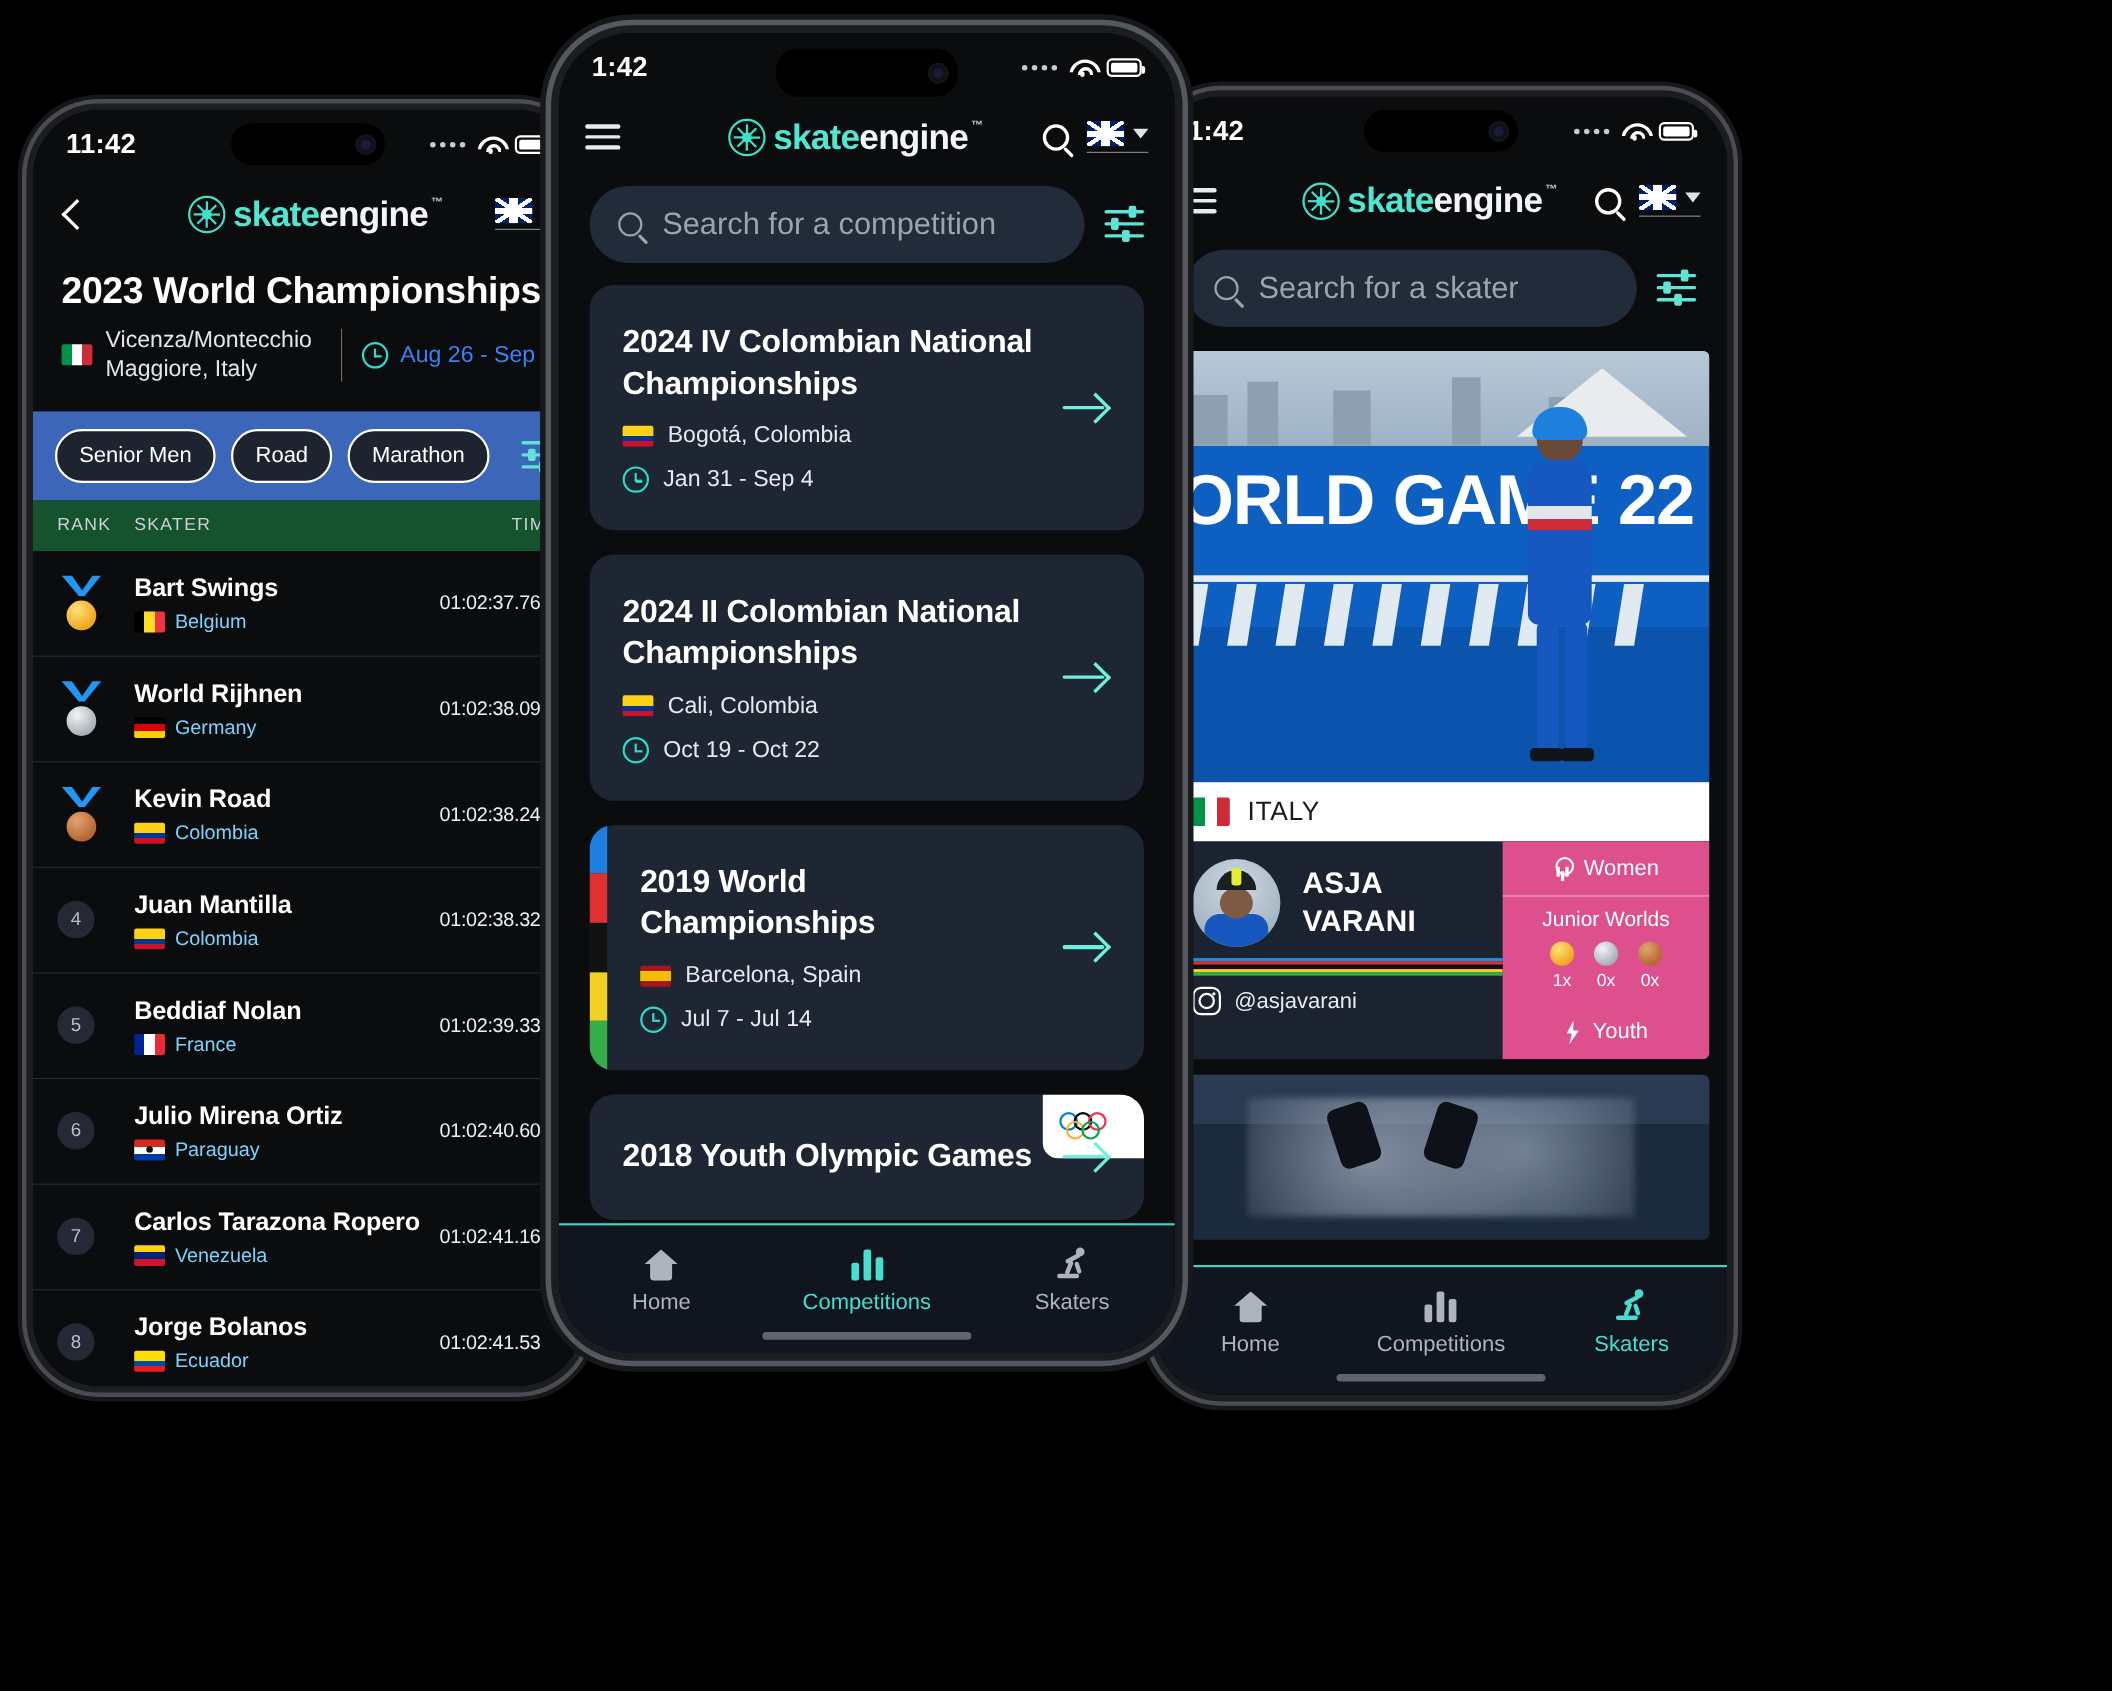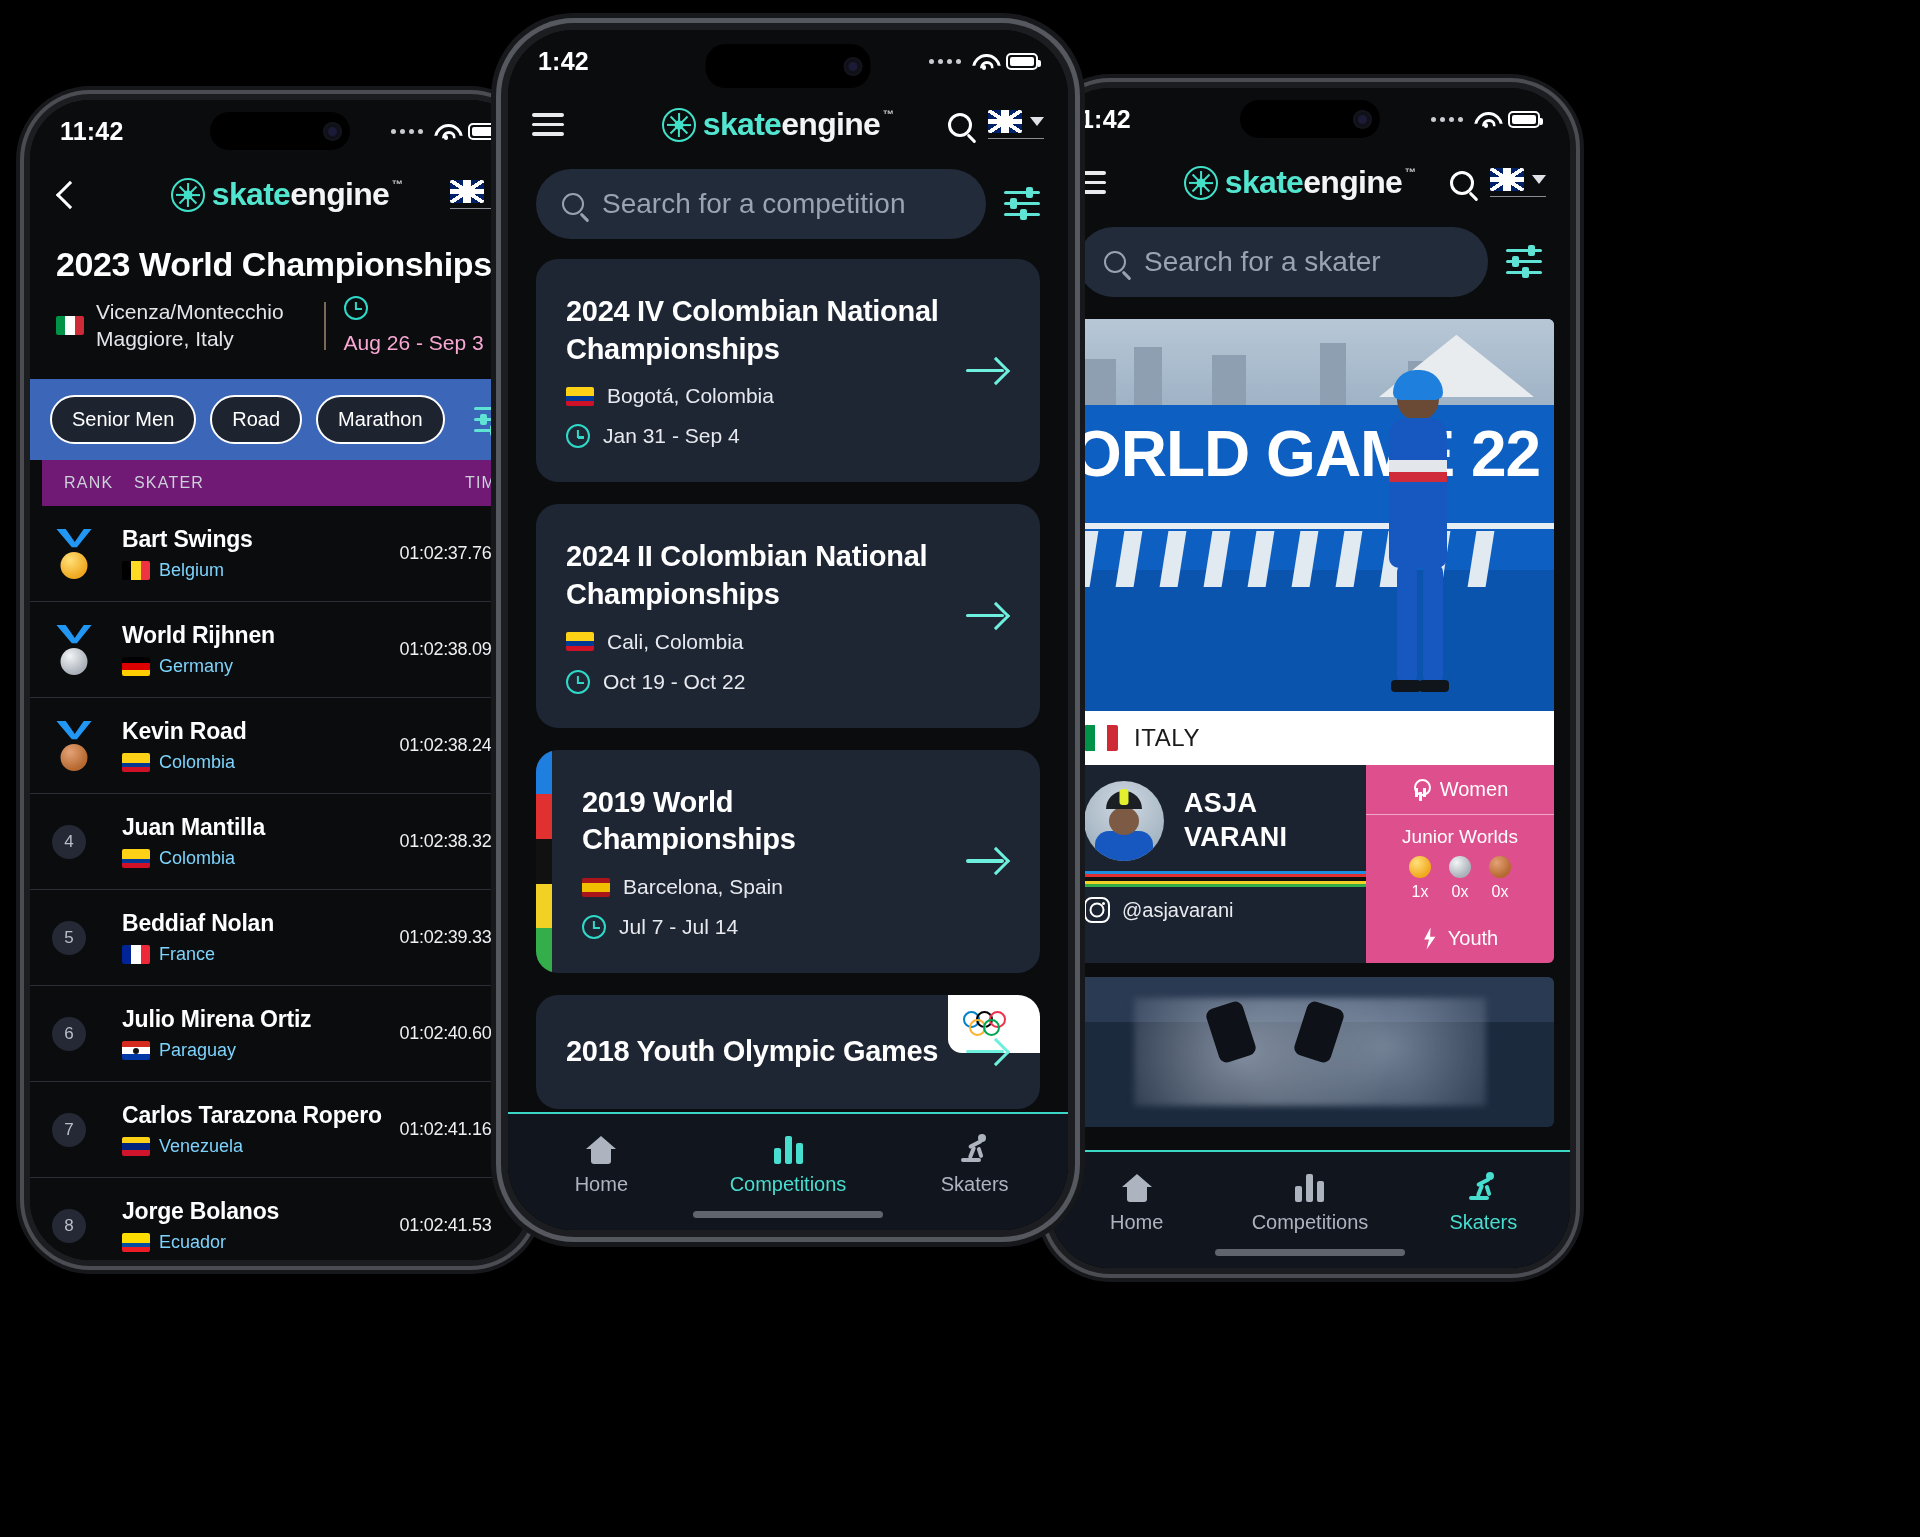--- a/index.html
+++ b/index.html
@@ -92,21 +92,21 @@
        linear-gradient(to right,transparent 38%,#fff 38%,#fff 62%,transparent 62%),
        linear-gradient(to bottom,transparent 42%,#C8102E 42%,#C8102E 58%,transparent 58%),
        linear-gradient(to right,transparent 42%,#C8102E 42%,#C8102E 58%,transparent 58%);}
   .caret { width:0;height:0;border-left:7px solid transparent;border-right:7px solid transparent;border-top:9px solid #dfe1e6; }
 
   
   .comp-title { color:#fff; font-size:34px; font-weight:700; padding: 22px 26px 0; letter-spacing:-.4px; }
   .comp-meta { display:flex; align-items:center; gap:0; padding: 12px 26px 24px; }
   .comp-loc { display:flex; align-items:center; gap:12px; color:#e3e5ea; font-size:21px; line-height:1.28; max-width:250px;}
   .comp-sep { width:1.5px; height:48px; background:#7a6a55; margin:0 18px; }
-  .comp-date { display:flex; align-items:flex-start; gap:11px; color:#f9a8d4; font-size:21px; white-space:nowrap;flex-direction:column; }
+  .comp-date { display:flex; align-items:flex-end; gap:11px; color:#3b82f6; font-size:21px; white-space:nowrap; }
   .clock { width:24px;height:24px;border:2.4px solid #2fd9c8;border-radius:50%;position:relative;flex:none;}
   .clock::before{content:"";position:absolute;left:50%;top:4px;width:2.2px;height:8px;background:#2fd9c8;transform:translateX(-50%);}
   .clock::after{content:"";position:absolute;left:50%;top:10px;width:6px;height:2.2px;background:#2fd9c8;}
 
   .flagbox { width:28px;height:19px;border-radius:2px;overflow:hidden;flex:none;display:block; }
   .f-it { background:linear-gradient(to right,#009246 0 33.3%,#fff 33.3% 66.6%,#ce2b37 66.6% 100%); }
   .f-be { background:linear-gradient(to right,#000 0 33.3%,#fdda24 33.3% 66.6%,#ef3340 66.6% 100%); }
   .f-de { background:linear-gradient(to bottom,#000 0 33.3%,#dd0000 33.3% 66.6%,#ffce00 66.6% 100%); }
   .f-co { background:linear-gradient(to bottom,#fcd116 0 50%,#003893 50% 75%,#ce1126 75% 100%); }
   .f-fr { background:linear-gradient(to right,#002395 0 33.3%,#fff 33.3% 66.6%,#ed2939 66.6% 100%); }
@@ -121,21 +121,21 @@
   .sliders { margin-left:auto; width:36px;height:30px; position:relative; flex:none;}
   .sliders i { position:absolute; left:0; width:36px; height:3.2px; background:#5fe3d4; border-radius:2px; }
   .sliders i:nth-child(1){ top:2px; }
   .sliders i:nth-child(2){ top:13px; }
   .sliders i:nth-child(3){ top:24px; }
   .sliders b { position:absolute; width:7px;height:11px;background:#5fe3d4;border-radius:2px; }
   .sliders b:nth-of-type(1){ top:-2px; left:22px; }
   .sliders b:nth-of-type(2){ top:9px;  left:6px; }
   .sliders b:nth-of-type(3){ top:20px; left:16px; }
 
-  .tblhdr { background:#701a75; display:flex; padding: 14px 22px; color:#cbd0d9; font-size:16px; letter-spacing:1.2px;margin-left:12px; }
+  .tblhdr { background:#14532d; display:flex; padding: 14px 22px; color:#cbd0d9; font-size:16px; letter-spacing:1.2px; }
   .tblhdr .c-rank { width:70px; }
   .tblhdr .c-skater { flex:1; }
   .tblhdr .c-time { width:120px; text-align:right; }
 
   .row { display:flex; align-items:center; padding: 16px 22px; border-bottom:1px solid #2a2d34; min-height:96px;}
   .r-rank { width:70px; display:flex; align-items:center; }
   .medal { width:44px;height:50px;position:relative; }
   .medal .rib { position:absolute; top:0; left:4px; width:36px; height:26px;
       background:#2196f3; clip-path: polygon(0 0, 26% 0, 52% 52%, 78% 0, 100% 0, 58% 72%, 44% 72%); }
   .medal .disc { position:absolute; bottom:0; left:50%; transform:translateX(-50%);

